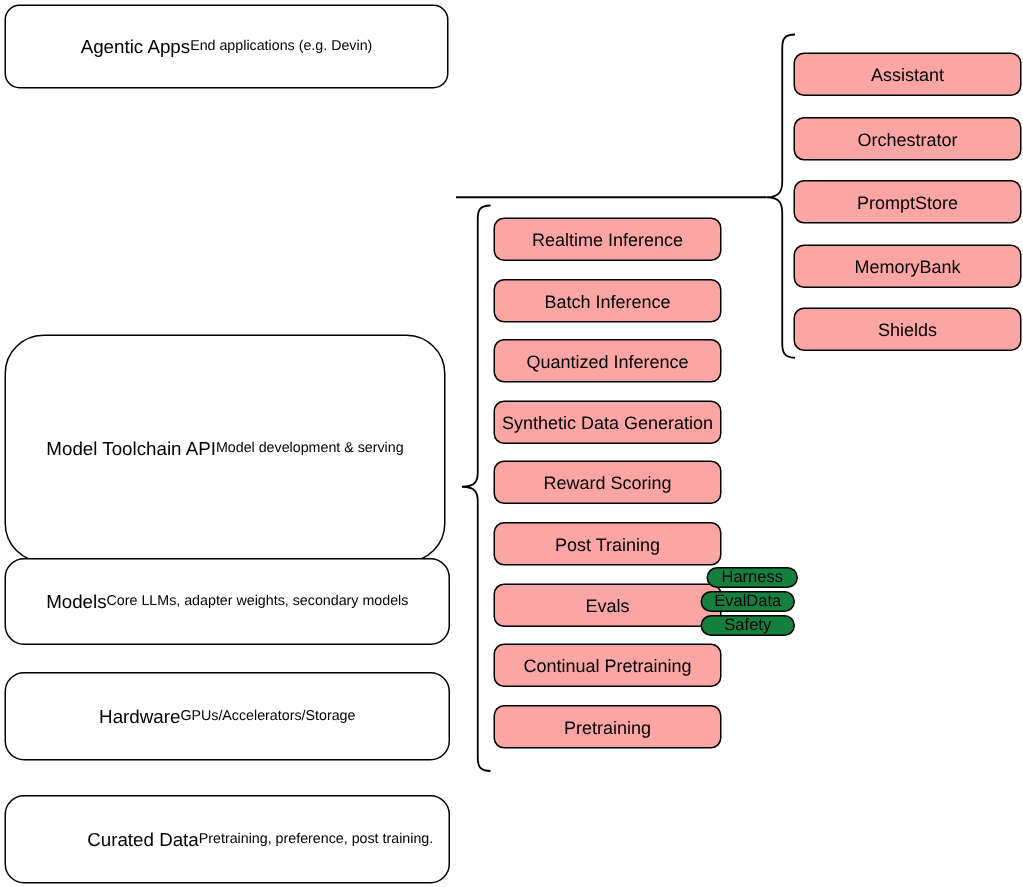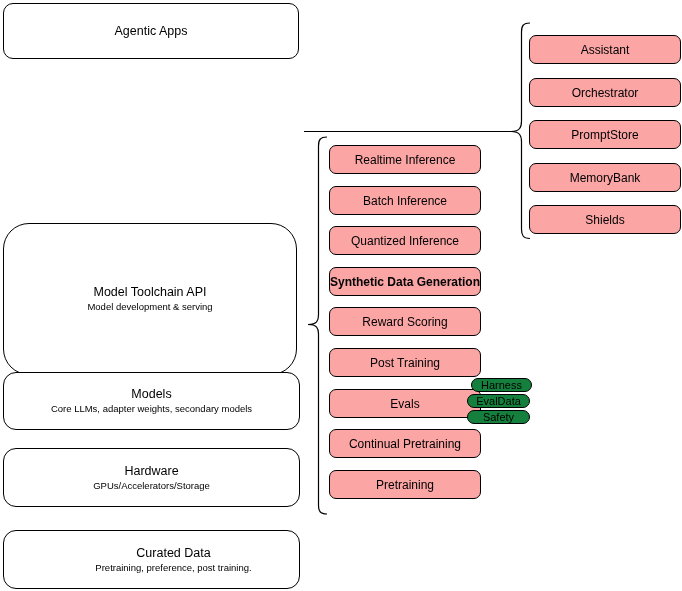--- a/index.html
+++ b/index.html
@@ -21,21 +21,21 @@
     left: 0; top: 0;
     width: 682px; height: 591px;
     pointer-events: none;
   }
   .node {
     position: absolute;
     box-sizing: border-box;
     background: #ffffff;
     border: 1.2px solid #000000;
     display: flex;
-    flex-direction: column;
+    flex-direction: row;
     align-items: center;
     justify-content: center;
     text-align: center;
   }
   .node .title {
     font-size: 12.5px;
     line-height: 16px;
     white-space: nowrap;
   }
   .node .subtitle {
@@ -80,20 +80,21 @@
 
     <path d="M 304 131.5 L 511 131.5" fill="none" stroke="#000000" stroke-width="1.2"></path>
 
     <path d="M 530 23 C 523 23 521.5 26 521.5 32 L 521.5 121 C 521.5 127 520 131.5 511 131.5 C 520 131.5 521.5 136 521.5 142 L 521.5 229 C 521.5 235 523 238.5 530 238.5" fill="none" stroke="#000000" stroke-width="1.2"></path>
 
     <path d="M 327 137 C 320 137 318.5 140 318.5 146 L 318.5 315 C 318.5 320.5 317 324.5 308 324.5 C 317 324.5 318.5 328.5 318.5 334 L 318.5 505 C 318.5 511 320 514 327 514" fill="none" stroke="#000000" stroke-width="1.2"></path>
   </svg>
 
   <div class="node" style="left:3px; top:3px; width:296px; height:56px; border-radius:10px;">
     <div class="title">Agentic Apps</div>
+    <div class="subtitle">End applications (e.g. Devin)</div>
   </div>
 
 
   <div class="node" style="left:3px; top:223px; width:294px; height:152px; border-radius:26px;">
     <div class="title">Model Toolchain API</div>
     <div class="subtitle">Model development &amp; serving</div>
   </div>
 
   <div class="node" style="left:3px; top:372px; width:297px; height:58px; border-radius:13px;">
     <div class="title">Models</div>
@@ -112,21 +113,21 @@
 
   <div class="smallnode" style="left:329px; top:145px; width:152px; height:29px;">
     <span>Realtime Inference</span>
   </div>
   <div class="smallnode" style="left:329px; top:186px; width:152px; height:29px;">
     <span>Batch Inference</span>
   </div>
   <div class="smallnode" style="left:329px; top:226px; width:152px; height:29px;text-align:right;">
     <span>Quantized Inference</span>
   </div>
-  <div class="smallnode" style="left:329px; top:267px; width:152px; height:29px;font-weight:bold;">
+  <div class="smallnode" style="left:329px; top:267px; width:152px; height:29px;">
     <span>Synthetic Data Generation</span>
   </div>
   <div class="smallnode" style="left:329px; top:307px; width:152px; height:29px;">
     <span>Reward Scoring</span>
   </div>
   <div class="smallnode" style="left:329px; top:348px; width:152px; height:29px;">
     <span>Post Training</span>
   </div>
   <div class="smallnode" style="left:329px; top:389px; width:152px; height:29px;">
     <span>Evals</span>

